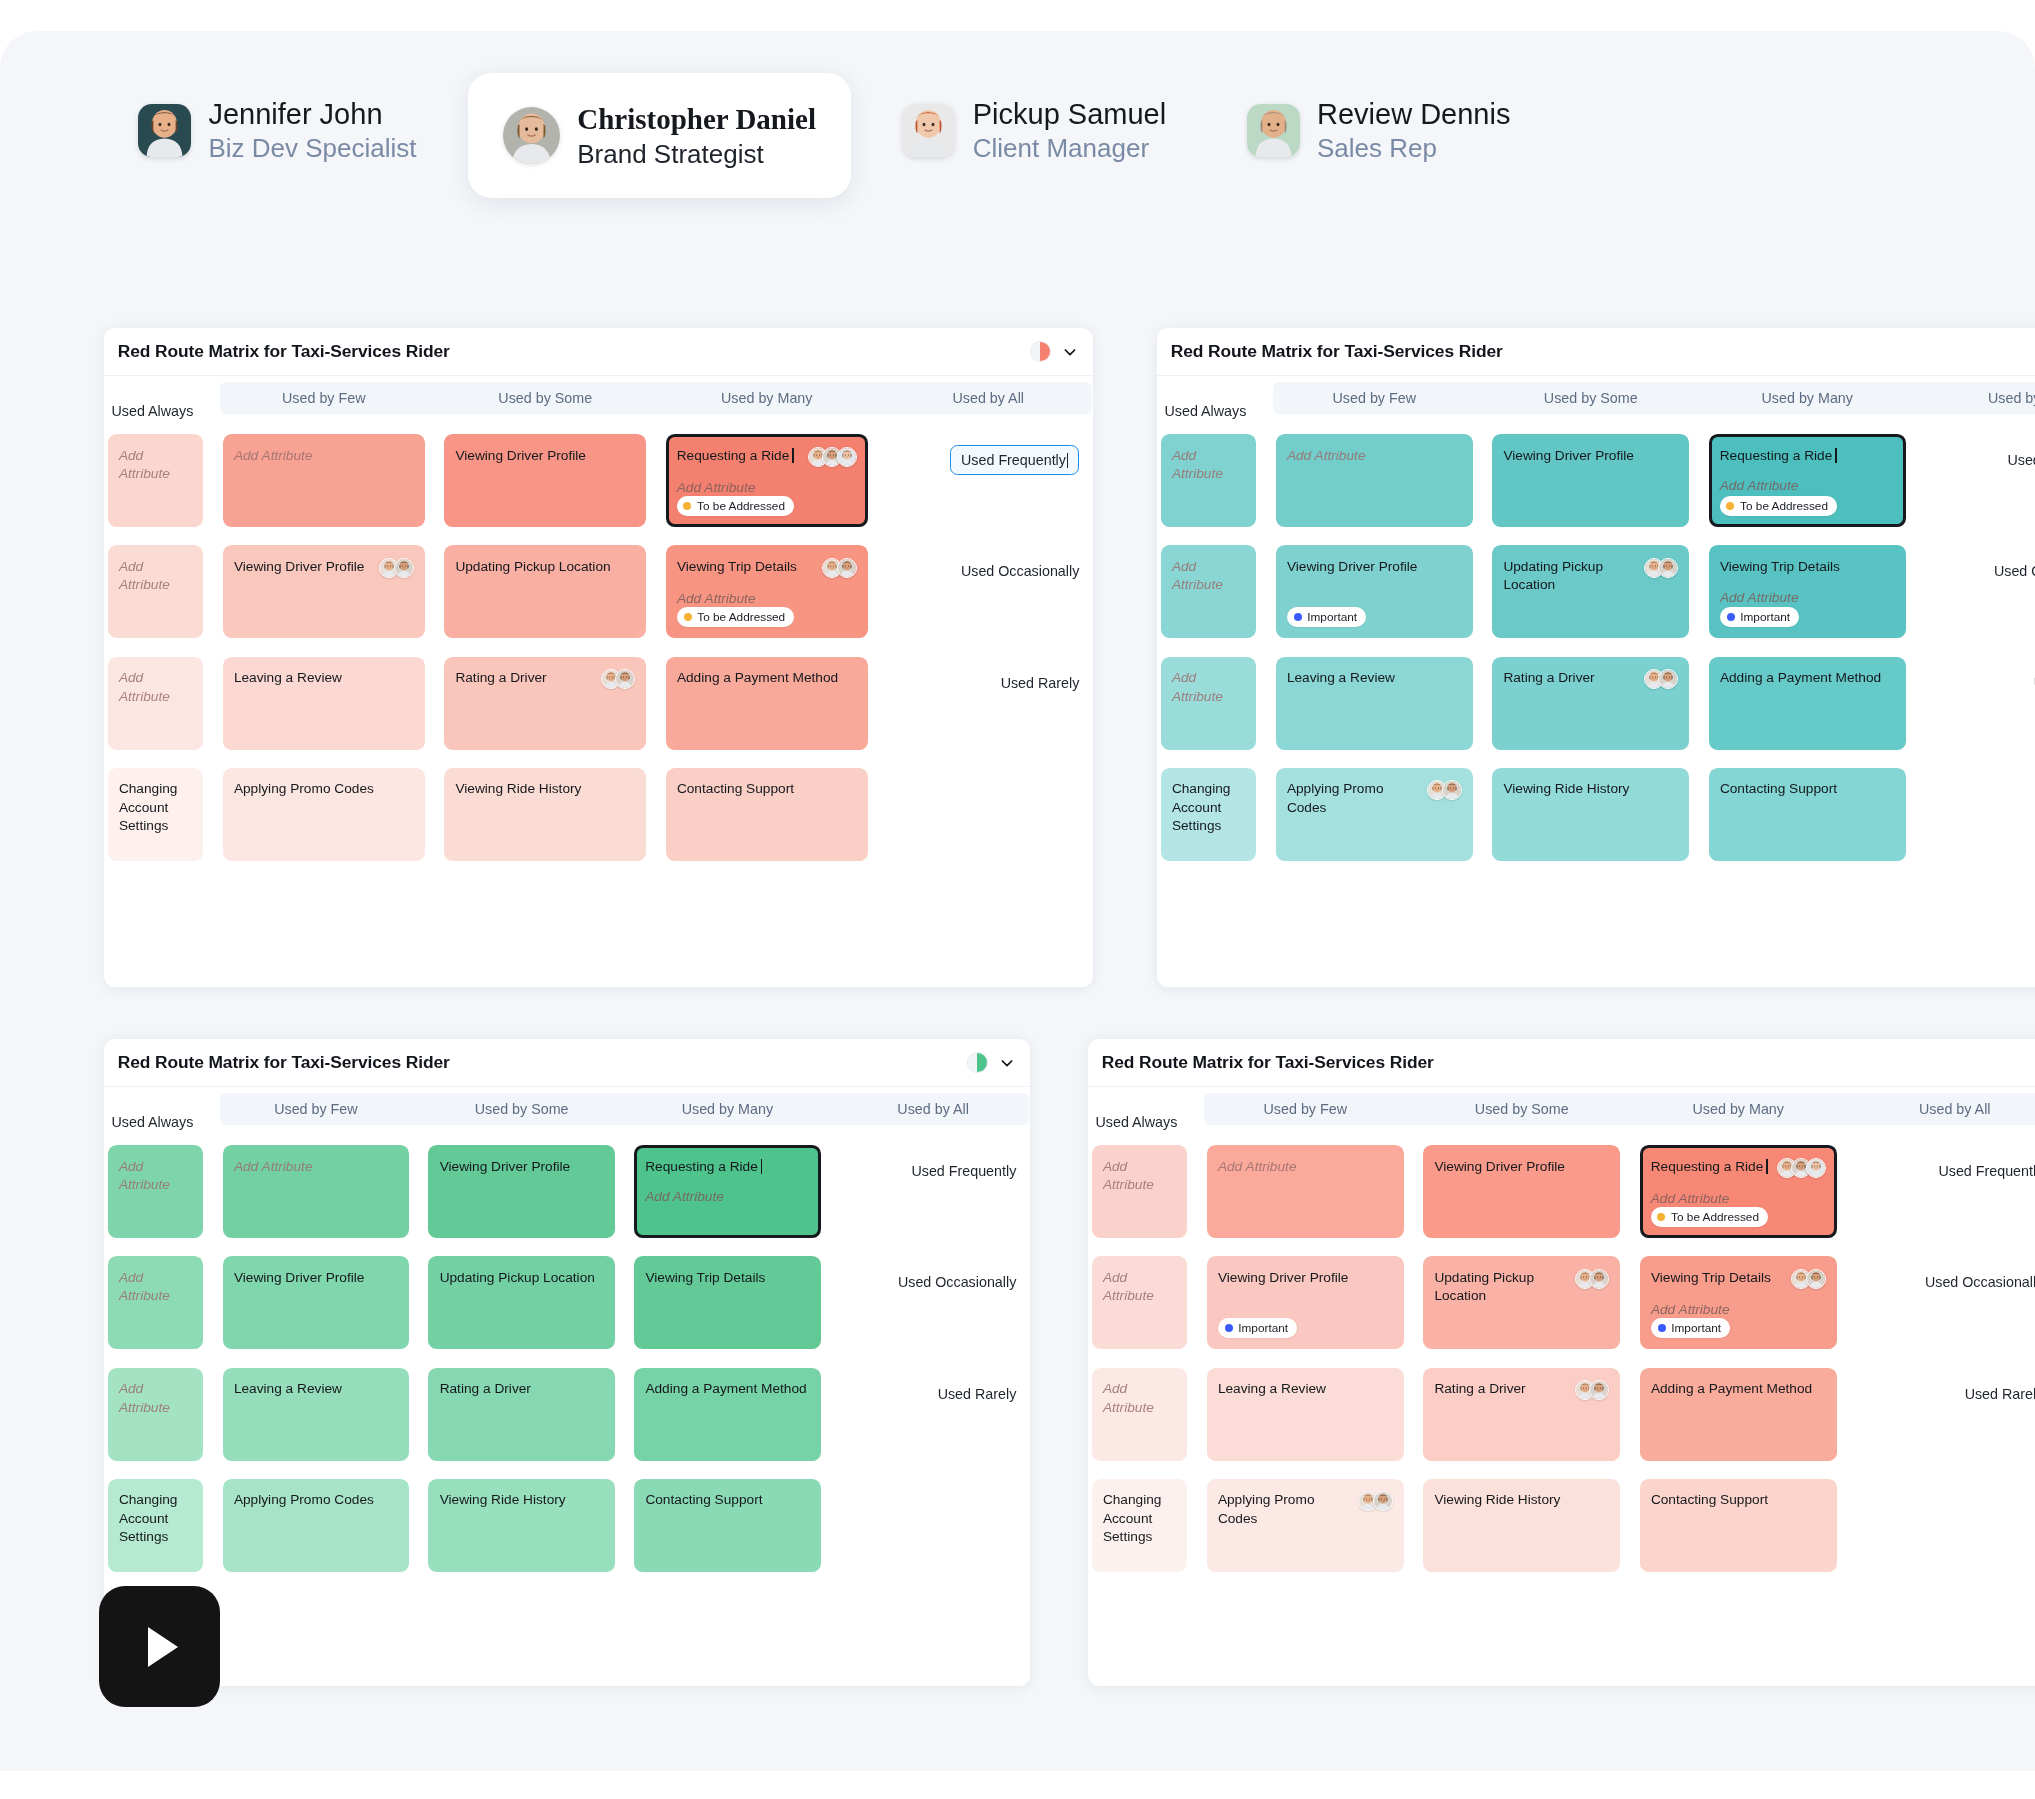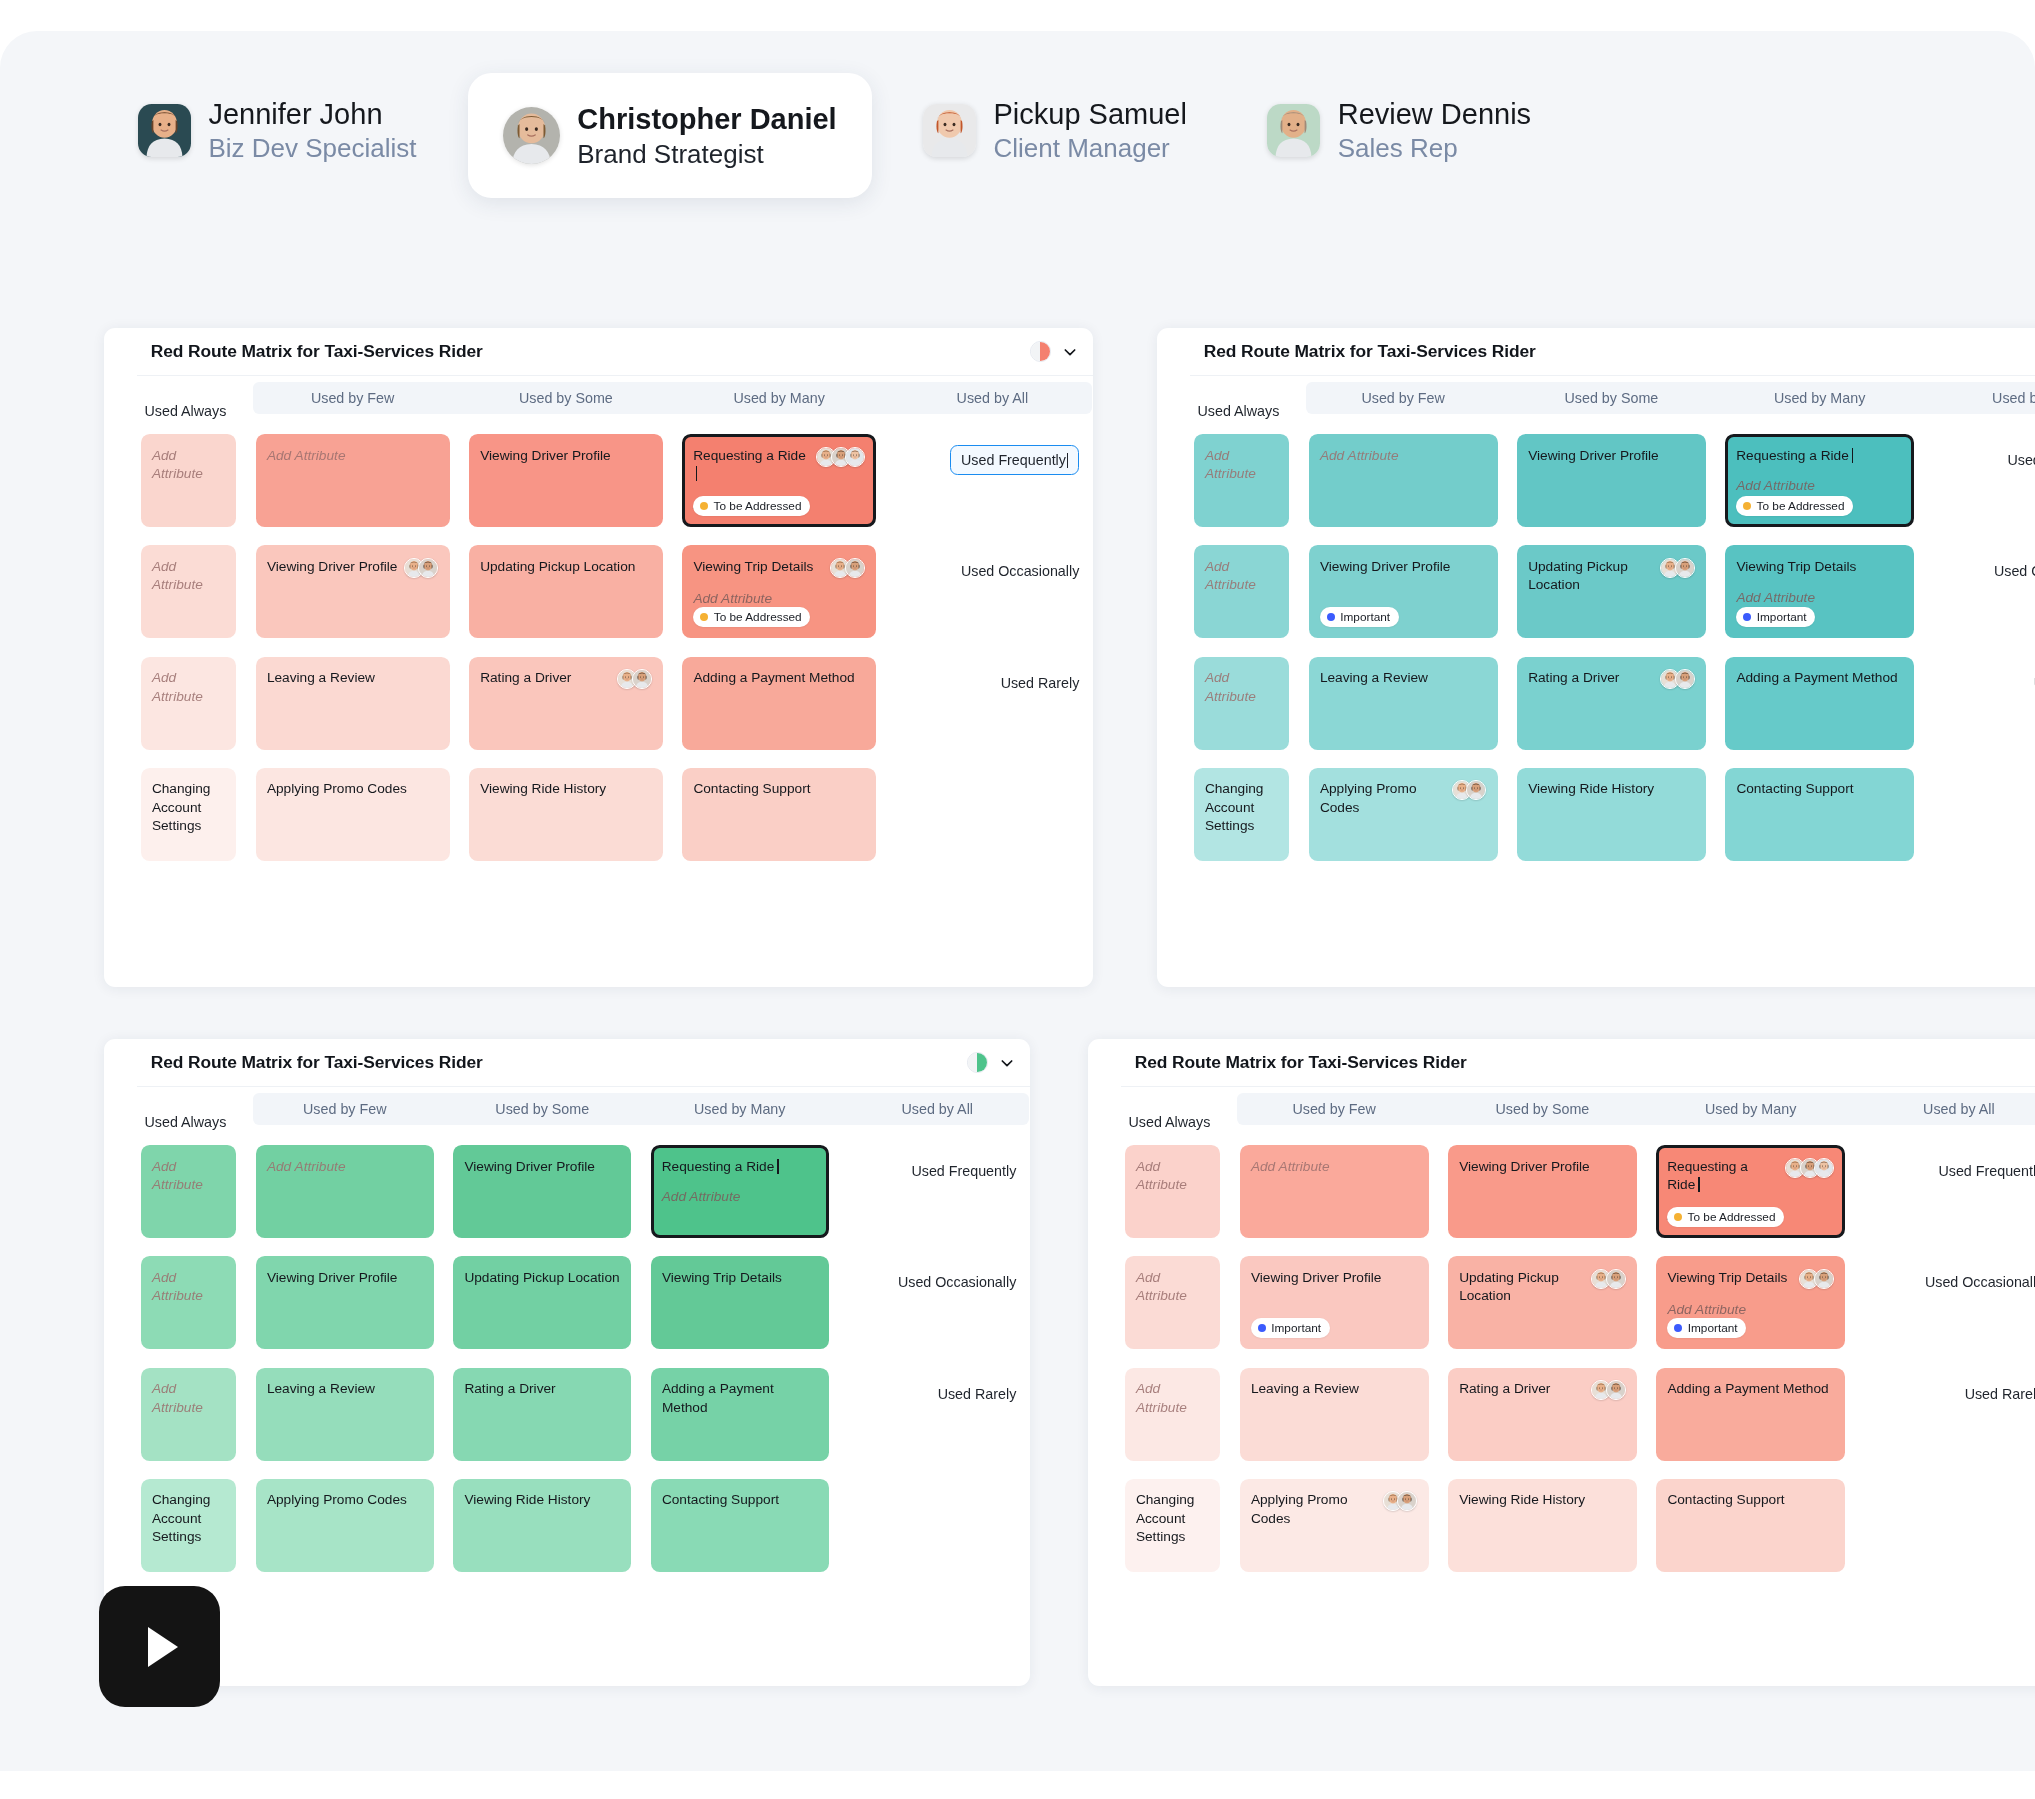--- a/index.html
+++ b/index.html
@@ -57,37 +57,36 @@
   }
   .persona.active .avatar { border-radius: 50%; width: 57px; height: 57px; }
   .avatar .face { position:absolute; inset:0; }
   .persona-text { display: flex; flex-direction: column; gap: 2.5px; }
   .persona-name {
     font-size: 29px;
     color: #15181d;
     white-space: nowrap;
     line-height: 1.18;
   }
-  .persona.active .persona-name { font-weight: 700; }
+  .persona.active .persona-name { font-weight: 700; font-family: Liberation Serif, serif; }
   .persona-role {
     font-size: 26px;
     color: #7a8aa5;
     white-space: nowrap;
     line-height: 1.18;
   }
   .persona.active .persona-role { color: #1e232b; }
 
   
   .panel {
     position: absolute;
     background: #ffffff;
     border-radius: 11.2px;
     box-shadow: 0 1.9px 12.4px rgba(30,45,70,0.07);
     overflow: hidden;
-    padding-left: 33px;
   }
   .panel-head {
     height: 48px;
     display: flex;
     align-items: center;
     justify-content: space-between;
     padding: 0 15px 0 13.7px;
     border-bottom: 0.6px solid #eef1f5;
   }
   .panel-title {

